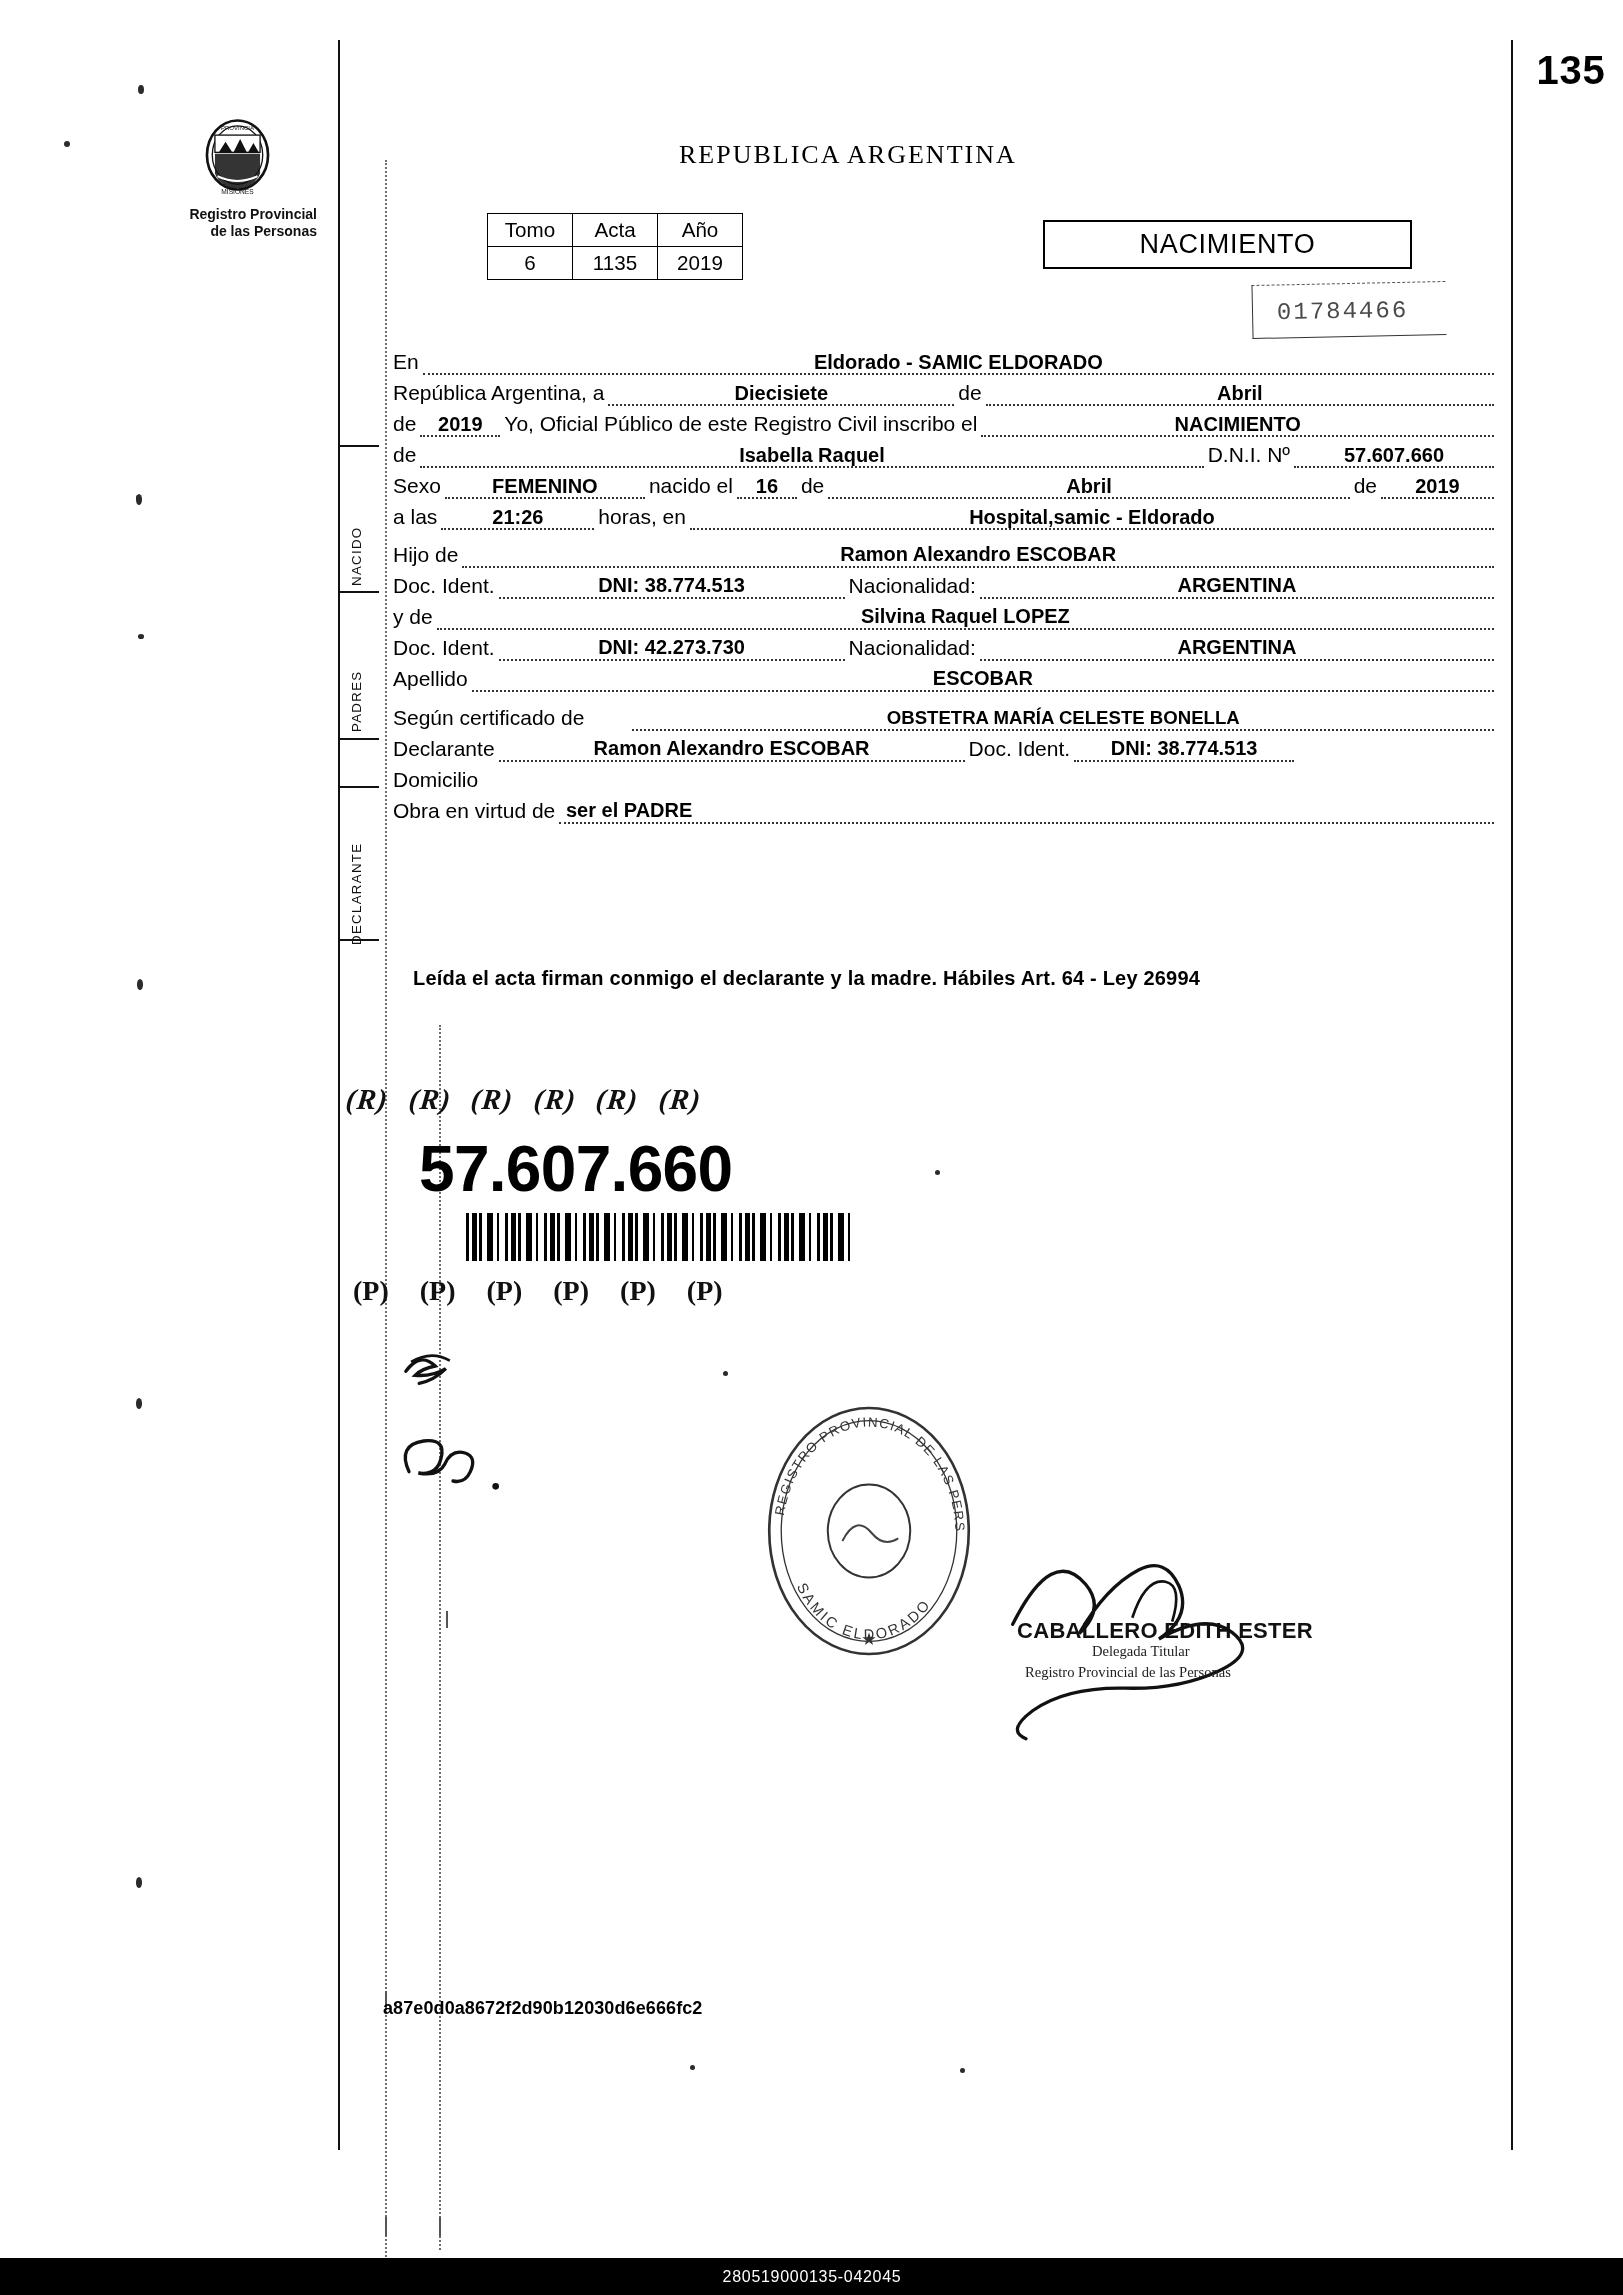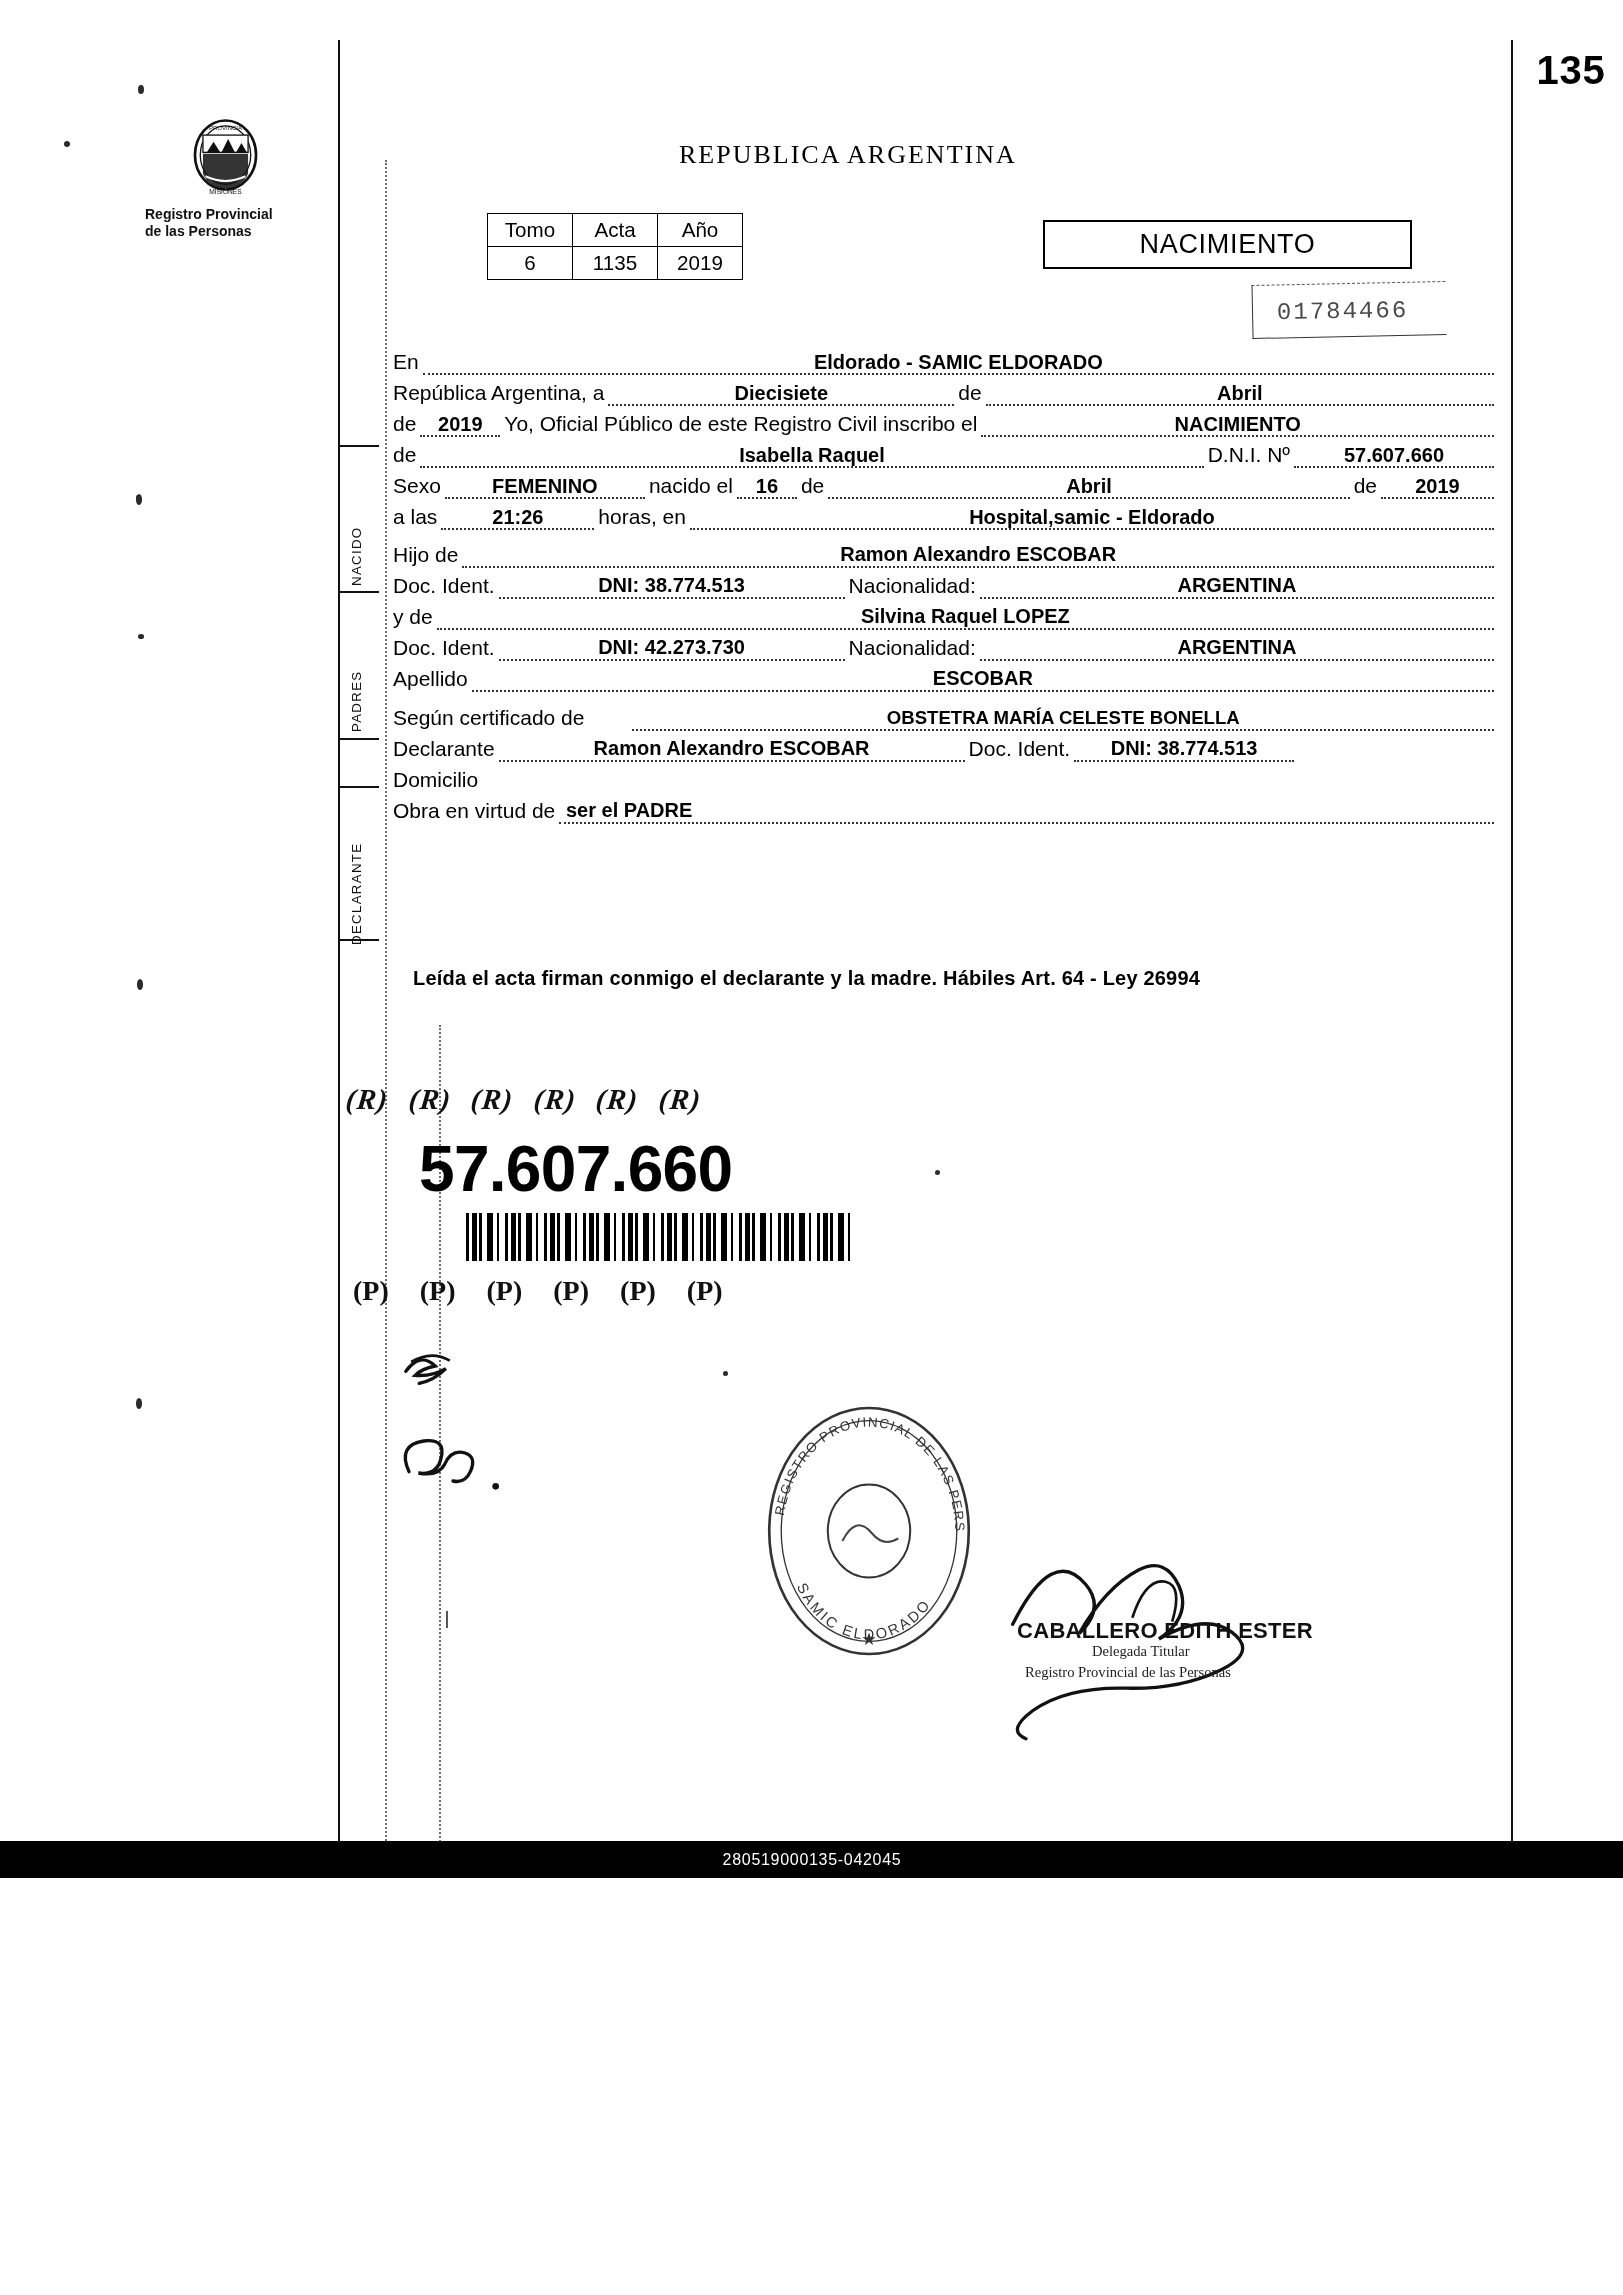--- a/index.html
+++ b/index.html
@@ -7,21 +7,21 @@
     padding: 0;
     background: #ffffff;
   }
   body {
     font-family: "Liberation Sans", sans-serif;
     color: #000000;
   }
   .page {
     position: relative;
     width: 1624px;
-    height: 1878px;
+    height: 2295px;
     background: #ffffff;
     overflow: hidden;
   }
 
   
   .vrule-left {
     position: absolute;
     left: 338px;
     top: 40px;
     width: 2px;
@@ -59,24 +59,24 @@
     right: 18.6px;
     top: 48px;
     font-size: 40px;
     font-weight: bold;
     letter-spacing: 0.7px;
   }
 
   
   .crest-wrap {
     position: absolute;
-    left: 145px;
+    left: 157px;
     top: 115px;
     width: 160px;
-    text-align: left;
+    text-align: right;
   }
   .crest {
     width: 85px;
     height: 84px;
     margin: 0 auto;
     position: relative;
   }
   .crest svg { display:block; }
   .crest-label {
     margin-top: 6.7px;

